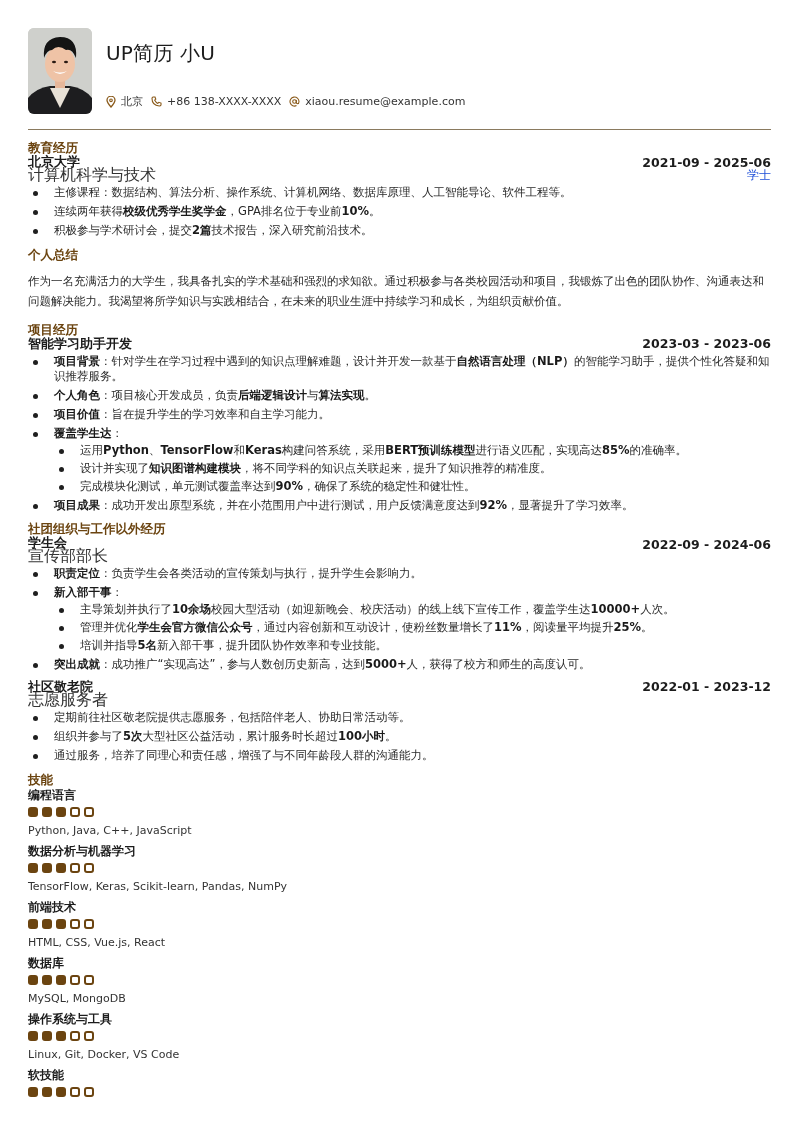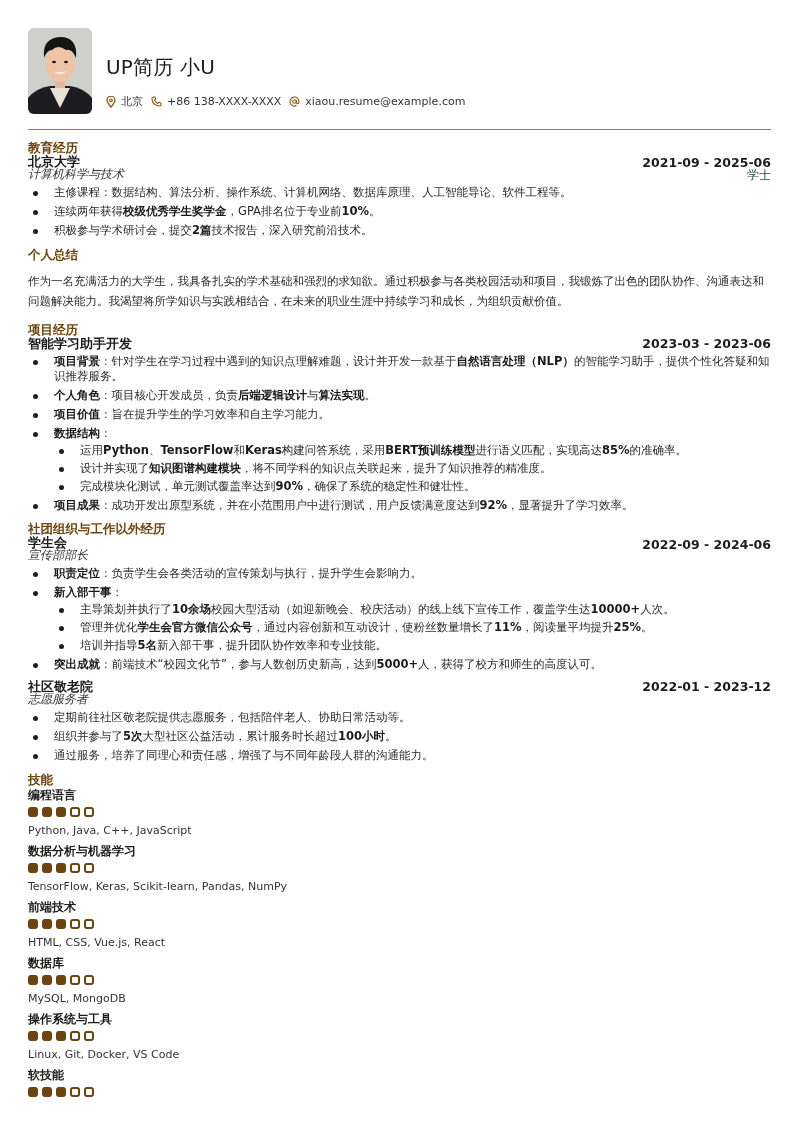--- a/index.html
+++ b/index.html
@@ -8,37 +8,37 @@
     font-family: "DejaVu Sans", "Liberation Sans", sans-serif;
     color: #1f1f1f; position: relative;
   }
   .page { position: absolute; left: 28px; top: 0; width: 743px; }
   .header { position: relative; height: 130px; }
   .photo {
     position: absolute; left: 0; top: 28px; width: 64px; height: 86px;
     border-radius: 6px; overflow: hidden; background: #cfd0cc;
   }
   .name {
-    position: absolute; left: 78px; top: 54px; font-size: 20px; color: #1c1c1c;
+    position: absolute; left: 78px; top: 40px; font-size: 20px; color: #1c1c1c;
     font-weight: 500; letter-spacing: 0.2px;
   }
   .contacts {
     position: absolute; left: 78px; top: 94px; display: flex; align-items: center;
     font-size: 11px; color: #333;
   }
   .contact { display: flex; align-items: center; margin-right: 8px; }
   .contact svg { margin-right: 5px; }
   .rule { position: absolute; left: 0; top: 129px; width: 743px; height: 1px; background: #8a7a5e; }
 
   .section-title { color: #6b4410; font-size: 12.5px; font-weight: bold; line-height: 14px; }
   .row { display: flex; justify-content: space-between; align-items: flex-start; }
   .org { font-size: 13px; font-weight: bold; line-height: 13px; color: #1c1c1c; }
   .date { font-size: 12.5px; font-weight: bold; line-height: 13px; color: #1c1c1c; text-align: right; }
-  .sub { font-size: 12px; line-height: 13px; color: #333; font-style: italic; }
-  .sub-right { font-size: 12px; line-height: 12px; color: #14532d; text-align: right; }
+  .sub { font-size: 16px; line-height: 13px; color: #333; }
+  .sub-right { font-size: 12px; line-height: 12px; color: #1d4ed8; text-align: right; }
   ul.bul { list-style: none; margin-top: 3px; }
   ul.bul > li {
     position: relative; padding-left: 26px; font-size: 11.5px; line-height: 15px;
     margin-bottom: 4px; color: #2a2a2a;
   }
   ul.bul > li::before {
     content: ""; position: absolute; left: 5px; top: 6px; width: 5px; height: 5px;
     border-radius: 50%; background: #1f1f1f;
   }
   ul.bul ul.bul { margin-top: 2px; }
@@ -124,21 +124,21 @@
   <div style="margin-top:12px;">
     <div class="section-title">项目经历</div>
     <div class="row">
       <div class="org">智能学习助手开发</div>
       <div class="date">2023-03 - 2023-06</div>
     </div>
     <ul class="bul" style="margin-top:4px;">
         <li><b>项目背景</b><span>：针对学生在学习过程中遇到的知识点理解难题，设计并开发一款基于</span><b>自然语言处理（NLP）</b><span>的智能学习助手，提供个性化答疑和知识推荐服务。</span></li>
         <li><b>个人角色</b><span>：项目核心开发成员，负责</span><b>后端逻辑设计</b><span>与</span><b>算法实现</b><span>。</span></li>
         <li><b>项目价值</b><span>：旨在提升学生的学习效率和自主学习能力。</span></li>
-        <li><b>数据结构</b><span>：</span><ul class="bul">
+        <li><b>覆盖学生达</b><span>：</span><ul class="bul">
             <li><span>运用</span><b>Python</b><span>、</span><b>TensorFlow</b><span>和</span><b>Keras</b><span>构建问答系统，采用</span><b>BERT预训练模型</b><span>进行语义匹配，实现高达</span><b>85%</b><span>的准确率。</span></li>
             <li><span>设计并实现了</span><b>知识图谱构建模块</b><span>，将不同学科的知识点关联起来，提升了知识推荐的精准度。</span></li>
             <li><span>完成模块化测试，单元测试覆盖率达到</span><b>90%</b><span>，确保了系统的稳定性和健壮性。</span></li>
           </ul></li>
         <li><b>项目成果</b><span>：成功开发出原型系统，并在小范围用户中进行测试，用户反馈满意度达到</span><b>92%</b><span>，显著提升了学习效率。</span></li>
       </ul>
   </div>
 
   <div style="margin-top:9px;">
     <div class="section-title">社团组织与工作以外经历</div>
@@ -151,21 +151,21 @@
         </div>
         <div class="date" style="margin-top:2px;">2022-09 - 2024-06</div>
       </div>
       <ul class="bul" style="margin-top:4px;">
           <li><b>职责定位</b><span>：负责学生会各类活动的宣传策划与执行，提升学生会影响力。</span></li>
           <li><b>新入部干事</b><span>：</span><ul class="bul">
               <li><span>主导策划并执行了</span><b>10余场</b><span>校园大型活动（如迎新晚会、校庆活动）的线上线下宣传工作，覆盖学生达</span><b>10000+</b><span>人次。</span></li>
               <li><span>管理并优化</span><b>学生会官方微信公众号</b><span>，通过内容创新和互动设计，使粉丝数量增长了</span><b>11%</b><span>，阅读量平均提升</span><b>25%</b><span>。</span></li>
               <li><span>培训并指导</span><b>5名</b><span>新入部干事，提升团队协作效率和专业技能。</span></li>
             </ul></li>
-          <li><b>突出成就</b><span>：前端技术“校园文化节”，参与人数创历史新高，达到</span><b>5000+</b><span>人，获得了校方和师生的高度认可。</span></li>
+          <li><b>突出成就</b><span>：成功推广“实现高达”，参与人数创历史新高，达到</span><b>5000+</b><span>人，获得了校方和师生的高度认可。</span></li>
         </ul>
     </div>
 
     <div style="margin-top:8px;">
       <div class="row">
         <div>
           <div class="org">社区敬老院</div>
           <div class="sub">志愿服务者</div>
         </div>
         <div class="date">2022-01 - 2023-12</div>

